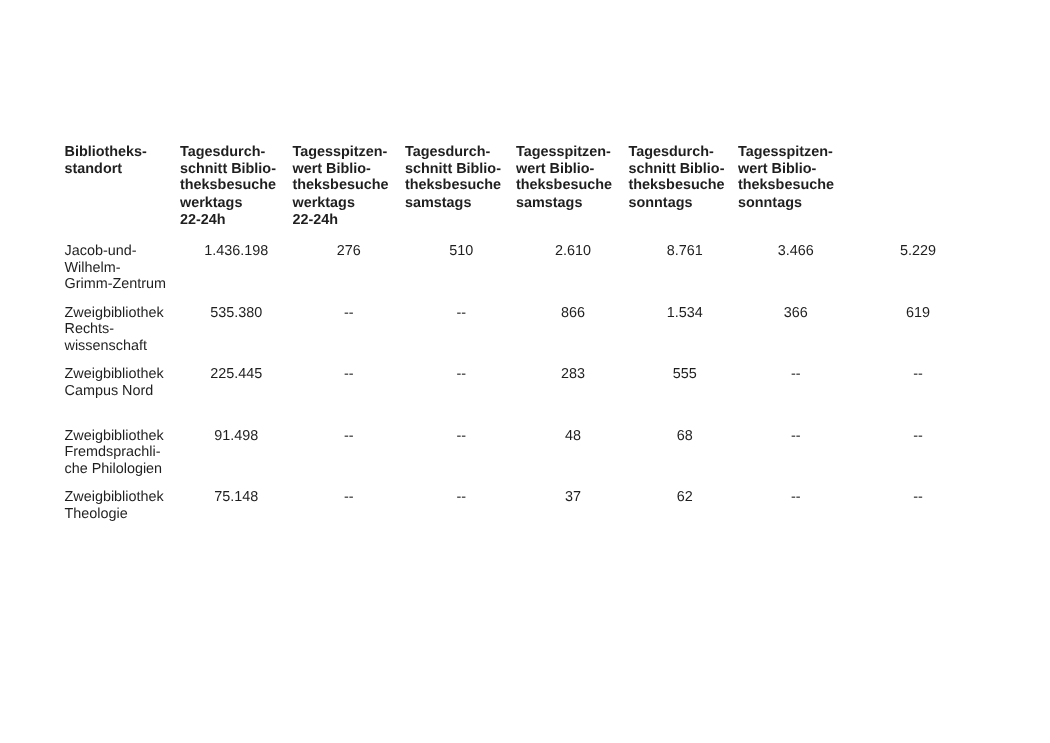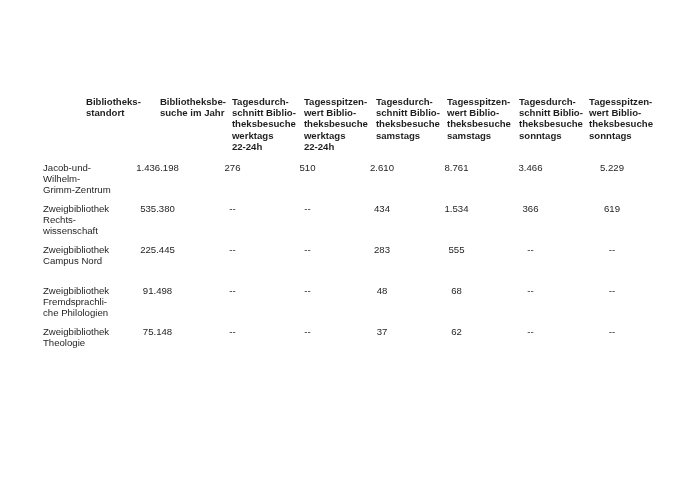--- a/index.html
+++ b/index.html
@@ -25,21 +25,21 @@
     line-height: 11px;
     white-space: nowrap;
   }
   .table {
     position: absolute;
     left: 43px;
     top: 96px;
     width: 614px;
   }
   .row { display: flex; align-items: flex-start; }
-  .header-row { margin-bottom: 10px; margin-left: 43px; }
+  .header-row { margin-bottom: 10px; }
   .body-row { height: 41px; }
   .body-row.last { height: auto; }
   .cell {
     font-size: 9.6px;
     line-height: 11.2px;
     white-space: pre-line;
     box-sizing: border-box;
     padding-right: 4px;
   }
   .th { font-weight: bold; }
@@ -57,22 +57,20 @@
 <body>
 
 <div class="page">
 
 
   <div class="table">
 
     <div class="row header-row">
       <div class="cell th c0">Bibliotheks-
 standort</div>
-      <div class="cell th c1">Bibliotheksbe-
-suche im Jahr</div>
       <div class="cell th c2">Tagesdurch-
 schnitt Biblio-
 theksbesuche
 werktags
 22-24h</div>
       <div class="cell th c3">Tagesspitzen-
 wert Biblio-
 theksbesuche
 werktags
 22-24h</div>
@@ -107,21 +105,21 @@
       <div class="cell num c7">5.229</div>
     </div>
 
     <div class="row body-row">
       <div class="cell c0">Zweigbibliothek
 Rechts-
 wissenschaft</div>
       <div class="cell num c1">535.380</div>
       <div class="cell num c2">--</div>
       <div class="cell num c3">--</div>
-      <div class="cell num c4">434</div>
+      <div class="cell num c4">866</div>
       <div class="cell num c5">1.534</div>
       <div class="cell num c6">366</div>
       <div class="cell num c7">619</div>
     </div>
 
     <div class="row body-row">
       <div class="cell c0">Zweigbibliothek
 Campus Nord</div>
       <div class="cell num c1">225.445</div>
       <div class="cell num c2">--</div>

